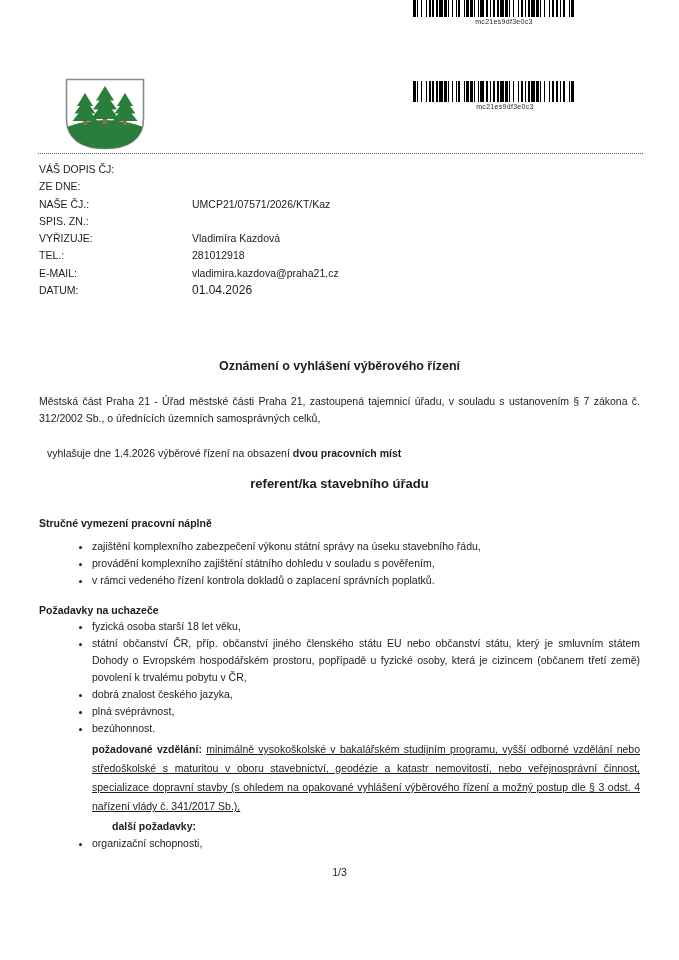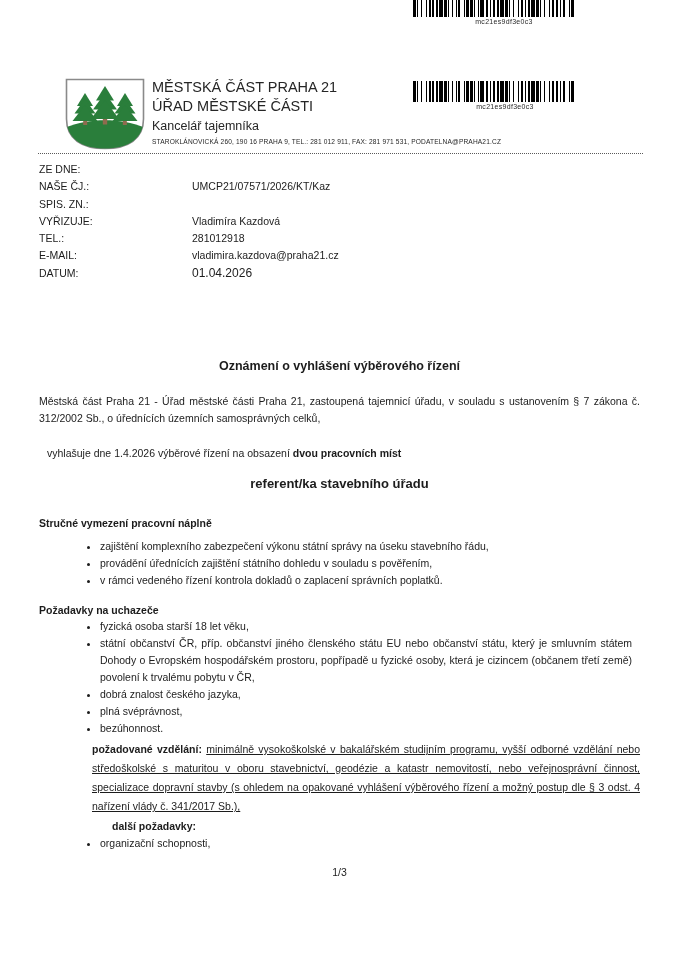--- a/index.html
+++ b/index.html
@@ -34,21 +34,21 @@
   .ref-val.datum { font-size:12px; }
 
   
   .content { position:absolute; left:39px; top:351px; width:601px; font-size:10.5px; line-height:17px; }
   .title { text-align:center; font-weight:bold; font-size:12.5px; line-height:15px; margin:8px 0 0; }
   .para1 { text-align:justify; margin:19px 0 0; }
   .announce { margin:18px 8px 0; }
   .pos-title { text-align:center; font-weight:bold; font-size:13px; line-height:15px; margin:14px 0 0; }
   .h-sec { font-weight:bold; font-size:10.5px; line-height:15px; margin:25px 0 0; }
   .h-sec2 { font-weight:bold; font-size:10.5px; line-height:15px; margin:14px 0 0; }
-  ul { margin:7px 8px 0; padding-left:53px; }
+  ul { margin:7px 0 0; padding-left:53px; }
   ul.tight { margin-top:0; }
   li { text-align:justify; }
   .law-h { font-weight:bold; margin:16px 0 0 73px; }
   .edu { margin:3px 0 0 53px; text-align:justify; line-height:19px; }
   .edu b { text-decoration:none; }
   .u { text-decoration:underline; }
   .other-h { font-weight:bold; margin:2px 0 0 73px; }
   .pgnum { text-align:center; margin-top:12px; }
 </style>
 </head>
@@ -170,26 +170,20 @@
       <polygon points="41,9 50,23.5 32,23.5"></polygon>
       <polygon points="41,16 53,32.5 29,32.5"></polygon>
       <polygon points="41,23 55,42 27,42"></polygon>
 
       <polygon points="61,16 69,29 53,29"></polygon>
       <polygon points="61,22 71.5,36.5 50.5,36.5"></polygon>
       <polygon points="61,28 73.5,44 48.5,44"></polygon>
     </g>
   </svg>
 
-  <div class="hdr-text">
-    <div class="org">MĚSTSKÁ ČÁST PRAHA 21</div>
-    <div class="org">ÚŘAD MĚSTSKÉ ČÁSTI</div>
-    <div class="dept">Kancelář tajemníka</div>
-    <div class="addr">STAROKLÁNOVICKÁ 260, 190 16 PRAHA 9, TEL.: 281 012 911, FAX: 281 971 531, PODATELNA@PRAHA21.CZ</div>
-  </div>
 
   <div class="bc-wrap bc-hdr">
     <div class="barcode">
         <span class="bar" style="width: 2.6px; background: rgb(0, 0, 0);"></span>
         <span class="bar" style="width: 1.3px; background: transparent;"></span>
         <span class="bar" style="width: 1.3px; background: rgb(0, 0, 0);"></span>
         <span class="bar" style="width: 2.6px; background: transparent;"></span>
         <span class="bar" style="width: 1.3px; background: rgb(0, 0, 0);"></span>
         <span class="bar" style="width: 3.9px; background: transparent;"></span>
         <span class="bar" style="width: 1.3px; background: rgb(0, 0, 0);"></span>
@@ -270,20 +264,21 @@
         <span class="bar" style="width: 1.3px; background: transparent;"></span>
         <span class="bar" style="width: 2.6px; background: rgb(0, 0, 0);"></span>
         <span class="bar" style="width: 1.3px; background: transparent;"></span>
       </div>
     <div class="bc-label">mc21es9df3e0c3</div>
   </div>
 
   <div class="sep"></div>
 
   <div class="refs">
+    <div class="ref-row"><span class="ref-label">VÁŠ DOPIS ČJ:</span><span class="ref-val"></span></div>
     <div class="ref-row"><span class="ref-label">ZE DNE:</span><span class="ref-val"></span></div>
     <div class="ref-row"><span class="ref-label">NAŠE ČJ.:</span><span class="ref-val">UMCP21/07571/2026/KT/Kaz</span></div>
     <div class="ref-row"><span class="ref-label">SPIS. ZN.:</span><span class="ref-val"></span></div>
     <div class="ref-row"><span class="ref-label">VYŘIZUJE:</span><span class="ref-val">Vladimíra Kazdová</span></div>
     <div class="ref-row"><span class="ref-label">TEL.:</span><span class="ref-val">281012918</span></div>
     <div class="ref-row"><span class="ref-label">E-MAIL:</span><span class="ref-val">vladimira.kazdova@praha21.cz</span></div>
     <div class="ref-row"><span class="ref-label">DATUM:</span><span class="ref-val datum">01.04.2026</span></div>
   </div>
 
   <div class="content">
@@ -291,21 +286,21 @@
 
     <p class="para1">Městská část Praha 21 - Úřad městské části Praha 21, zastoupená tajemnicí úřadu, v souladu s ustanovením § 7 zákona č. 312/2002 Sb., o úřednících územních samosprávných celků,</p>
 
     <p class="announce"><span>vyhlašuje dne 1.4.2026 výběrové řízení na obsazení </span><b>dvou pracovních míst</b></p>
 
     <p class="pos-title">referent/ka stavebního úřadu</p>
 
     <div class="h-sec">Stručné vymezení pracovní náplně</div>
     <ul>
       <li>zajištění komplexního zabezpečení výkonu státní správy na úseku stavebního řádu,</li>
-      <li>provádění úřednících zajištění státního dohledu v souladu s pověřením,</li>
+      <li>provádění komplexního zajištění státního dohledu v souladu s pověřením,</li>
       <li>v rámci vedeného řízení kontrola dokladů o zaplacení správních poplatků.</li>
     </ul>
 
     <div class="h-sec2">Požadavky na uchazeče</div>
     <ul class="tight">
       <li>fyzická osoba starší 18 let věku,</li>
       <li>státní občanství ČR, příp. občanství jiného členského státu EU nebo občanství státu, který je smluvním státem Dohody o Evropském hospodářském prostoru, popřípadě u fyzické osoby, která je cizincem (občanem třetí země) povolení k trvalému pobytu v ČR,</li>
       <li>dobrá znalost českého jazyka,</li>
       <li>plná svéprávnost,</li>
       <li>bezúhonnost.</li>

